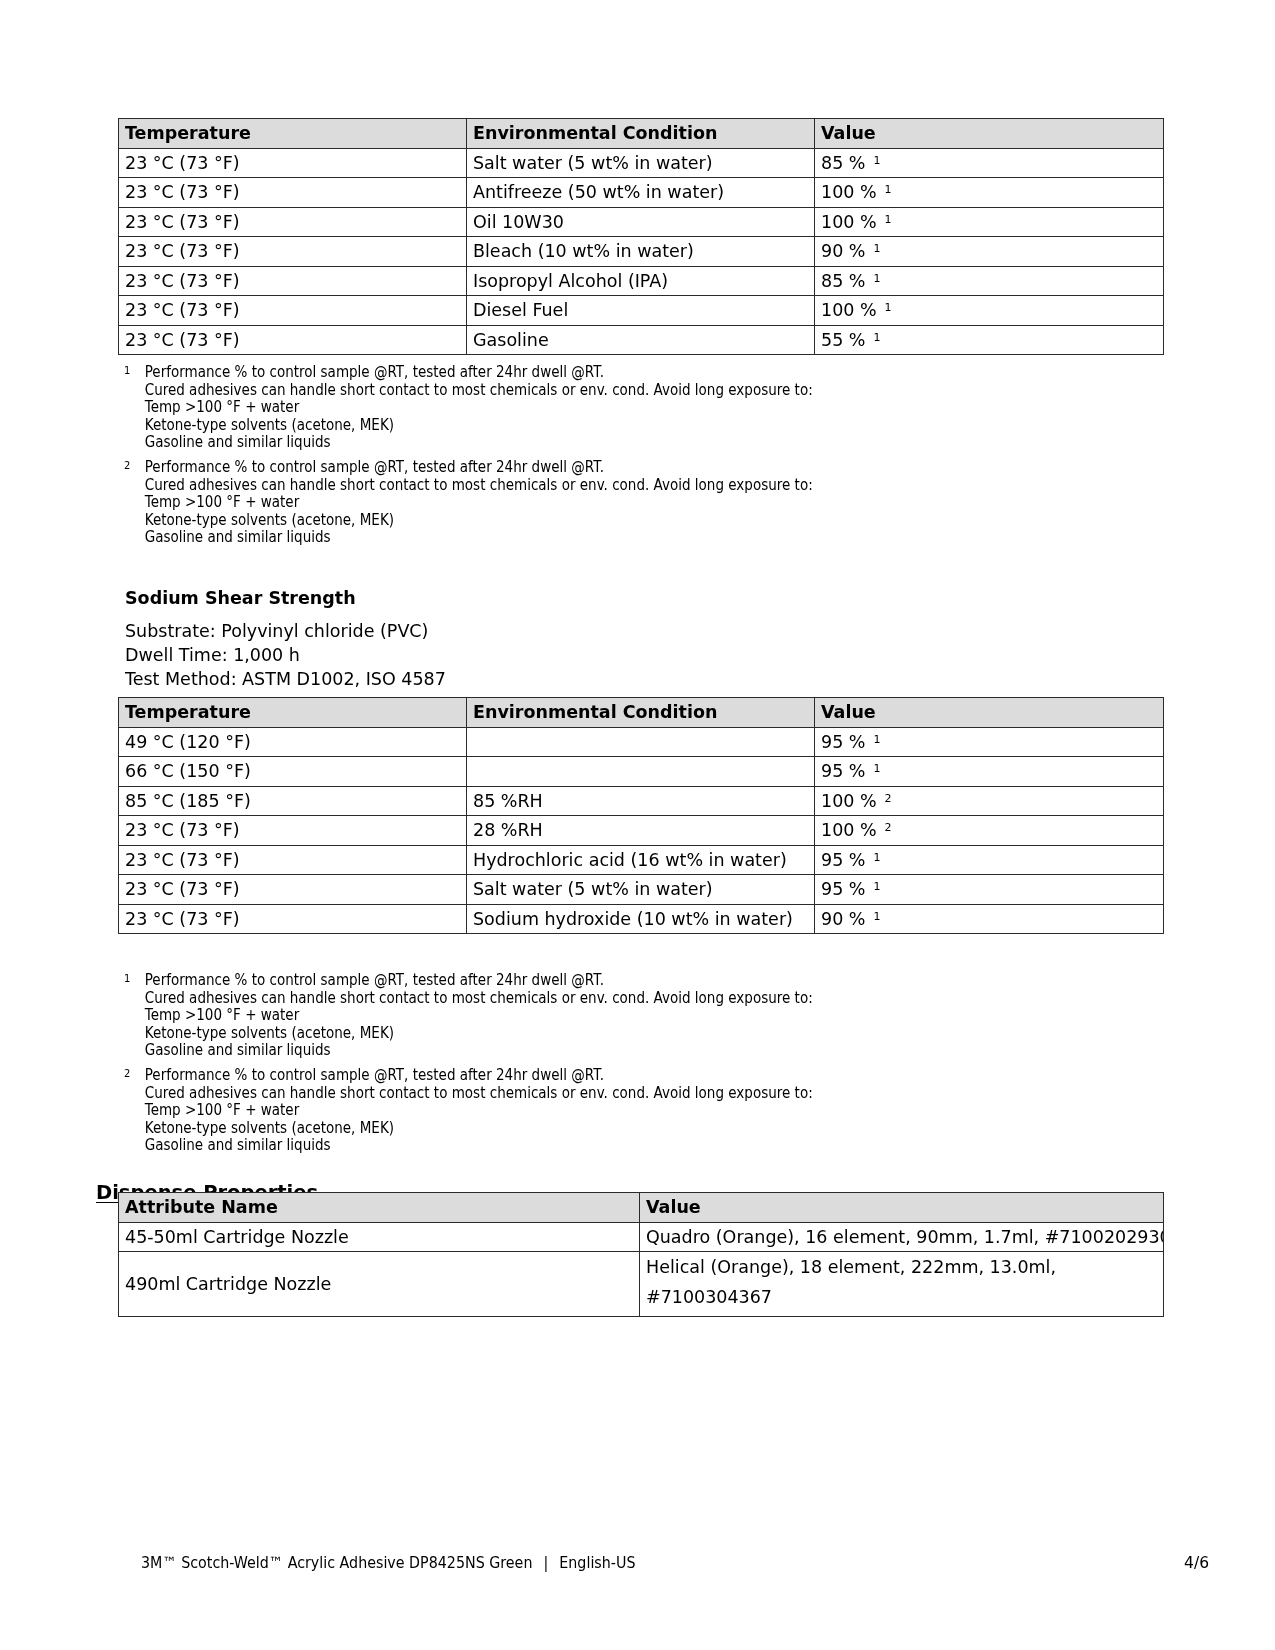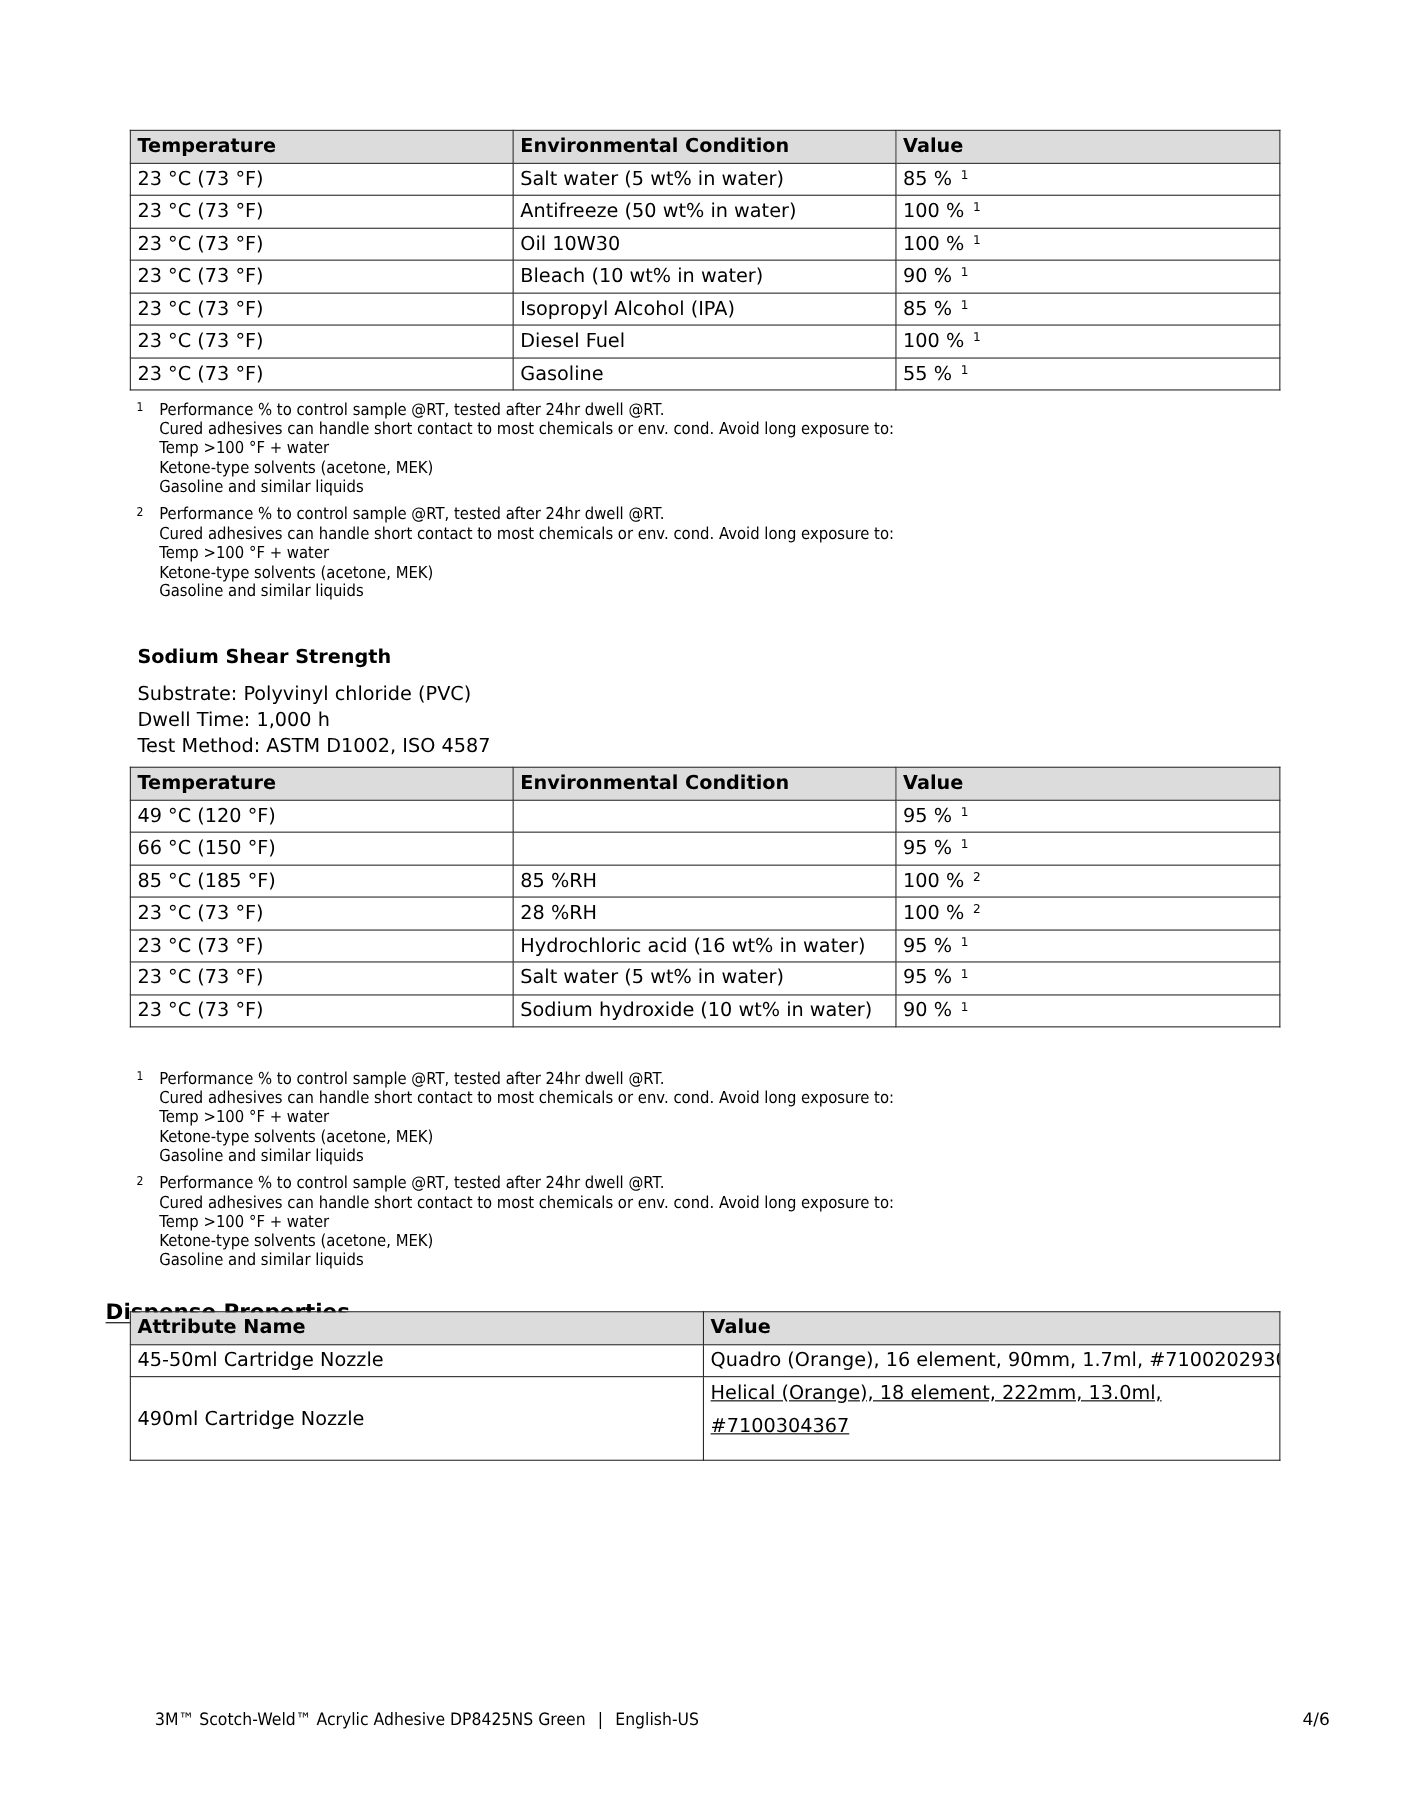--- a/index.html
+++ b/index.html
@@ -15,21 +15,21 @@
     font-size: 17.5px;
   }
   table.dt th, table.dt td {
     border: 1.5px solid #2b2b2b;
     padding: 0 6px;
     height: 28.5px;
     text-align: left; vertical-align: middle;
     white-space: nowrap; overflow: hidden;
   }
   table.dt th { background: #dcdcdc; font-weight: bold; }
-  table.dt td.wrap { white-space: normal; line-height: 30px; padding-top: 0; padding-bottom: 15px; text-decoration: underline; }
+  table.dt td.wrap { white-space: normal; line-height: 30px; padding-top: 0; padding-bottom: 4px; }
   sup.fn { font-size: 11px; vertical-align: 5px; margin-left: 8px; }
 
   .footnotes {
     position: absolute; left: 124px; width: 900px;
     font-family: "DejaVu Sans", sans-serif;
     font-size: 15px; line-height: 17.6px;
     transform: scaleX(0.9); transform-origin: left top;
   }
   .fn-block { position: relative; padding-left: 23px; margin-bottom: 7px; }
   .fn-mark { position: absolute; left: 0; top: -2px; font-size: 11px; }

